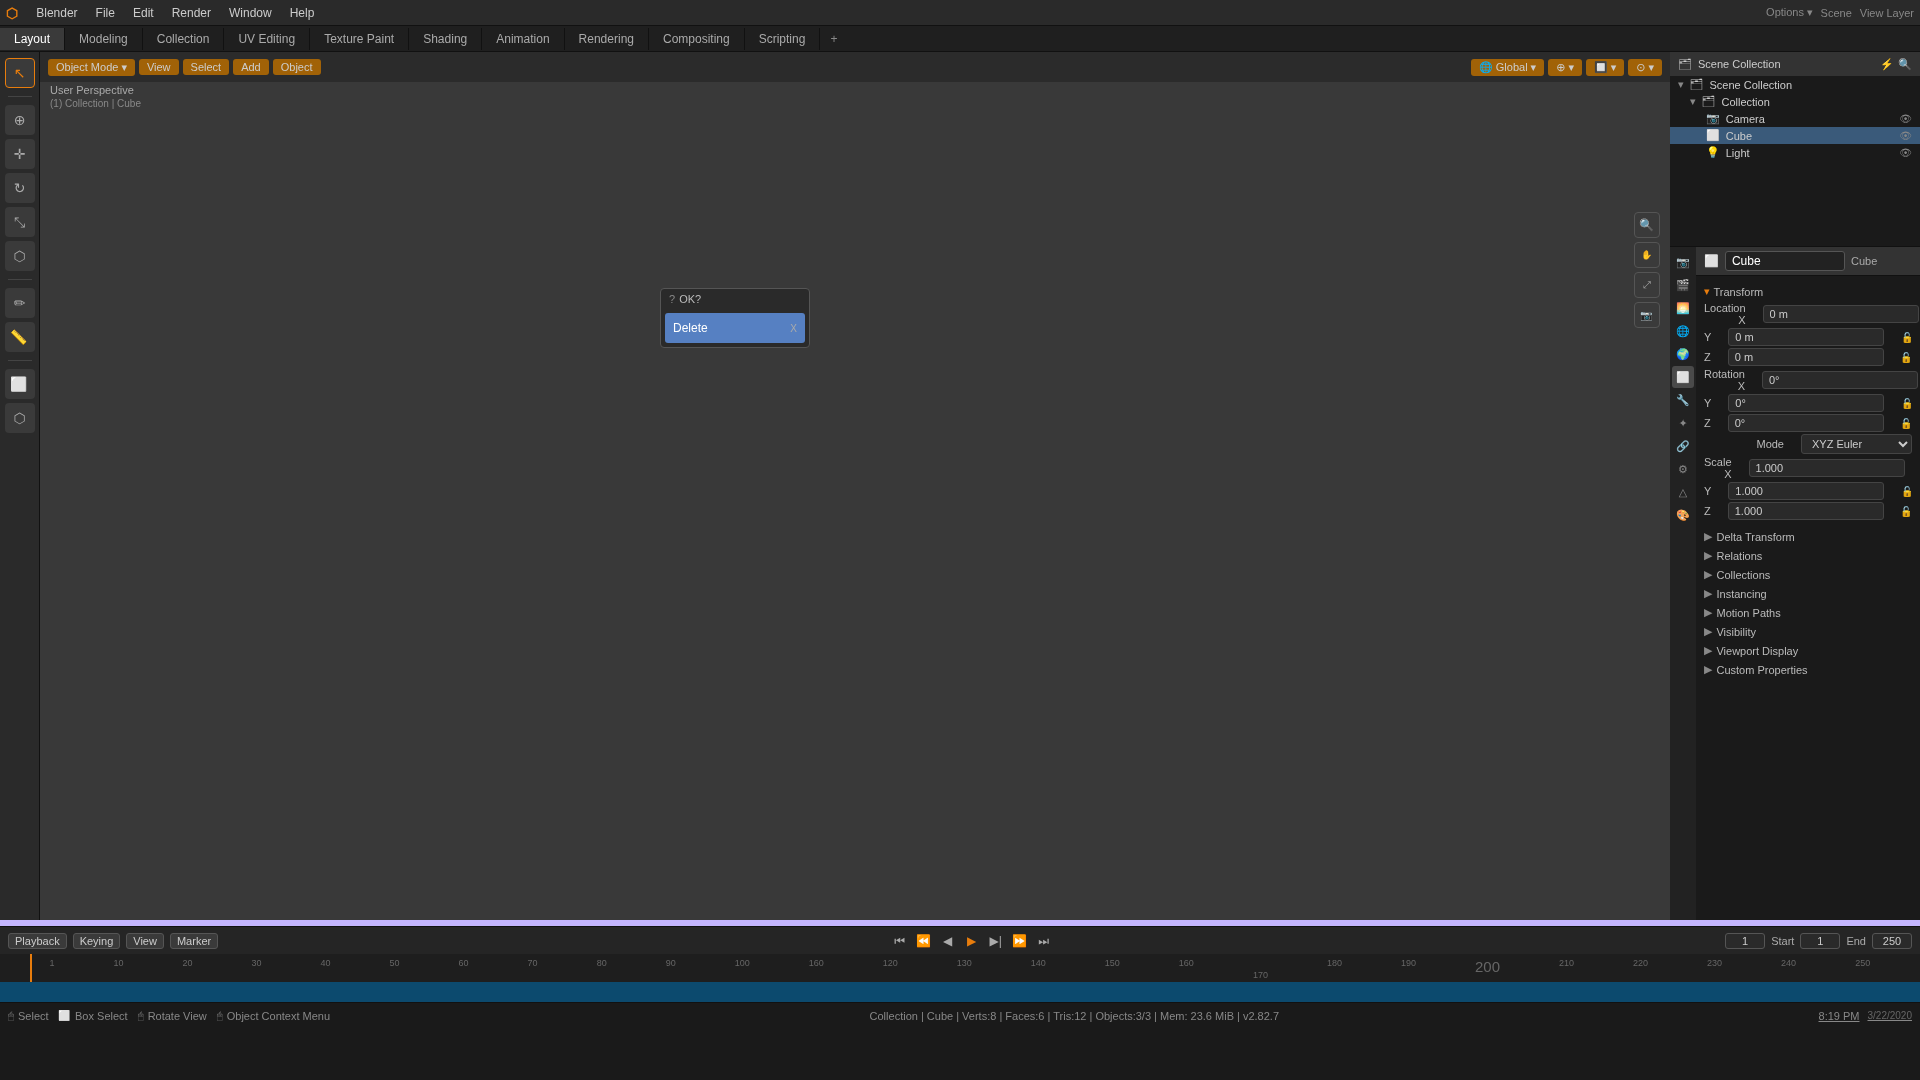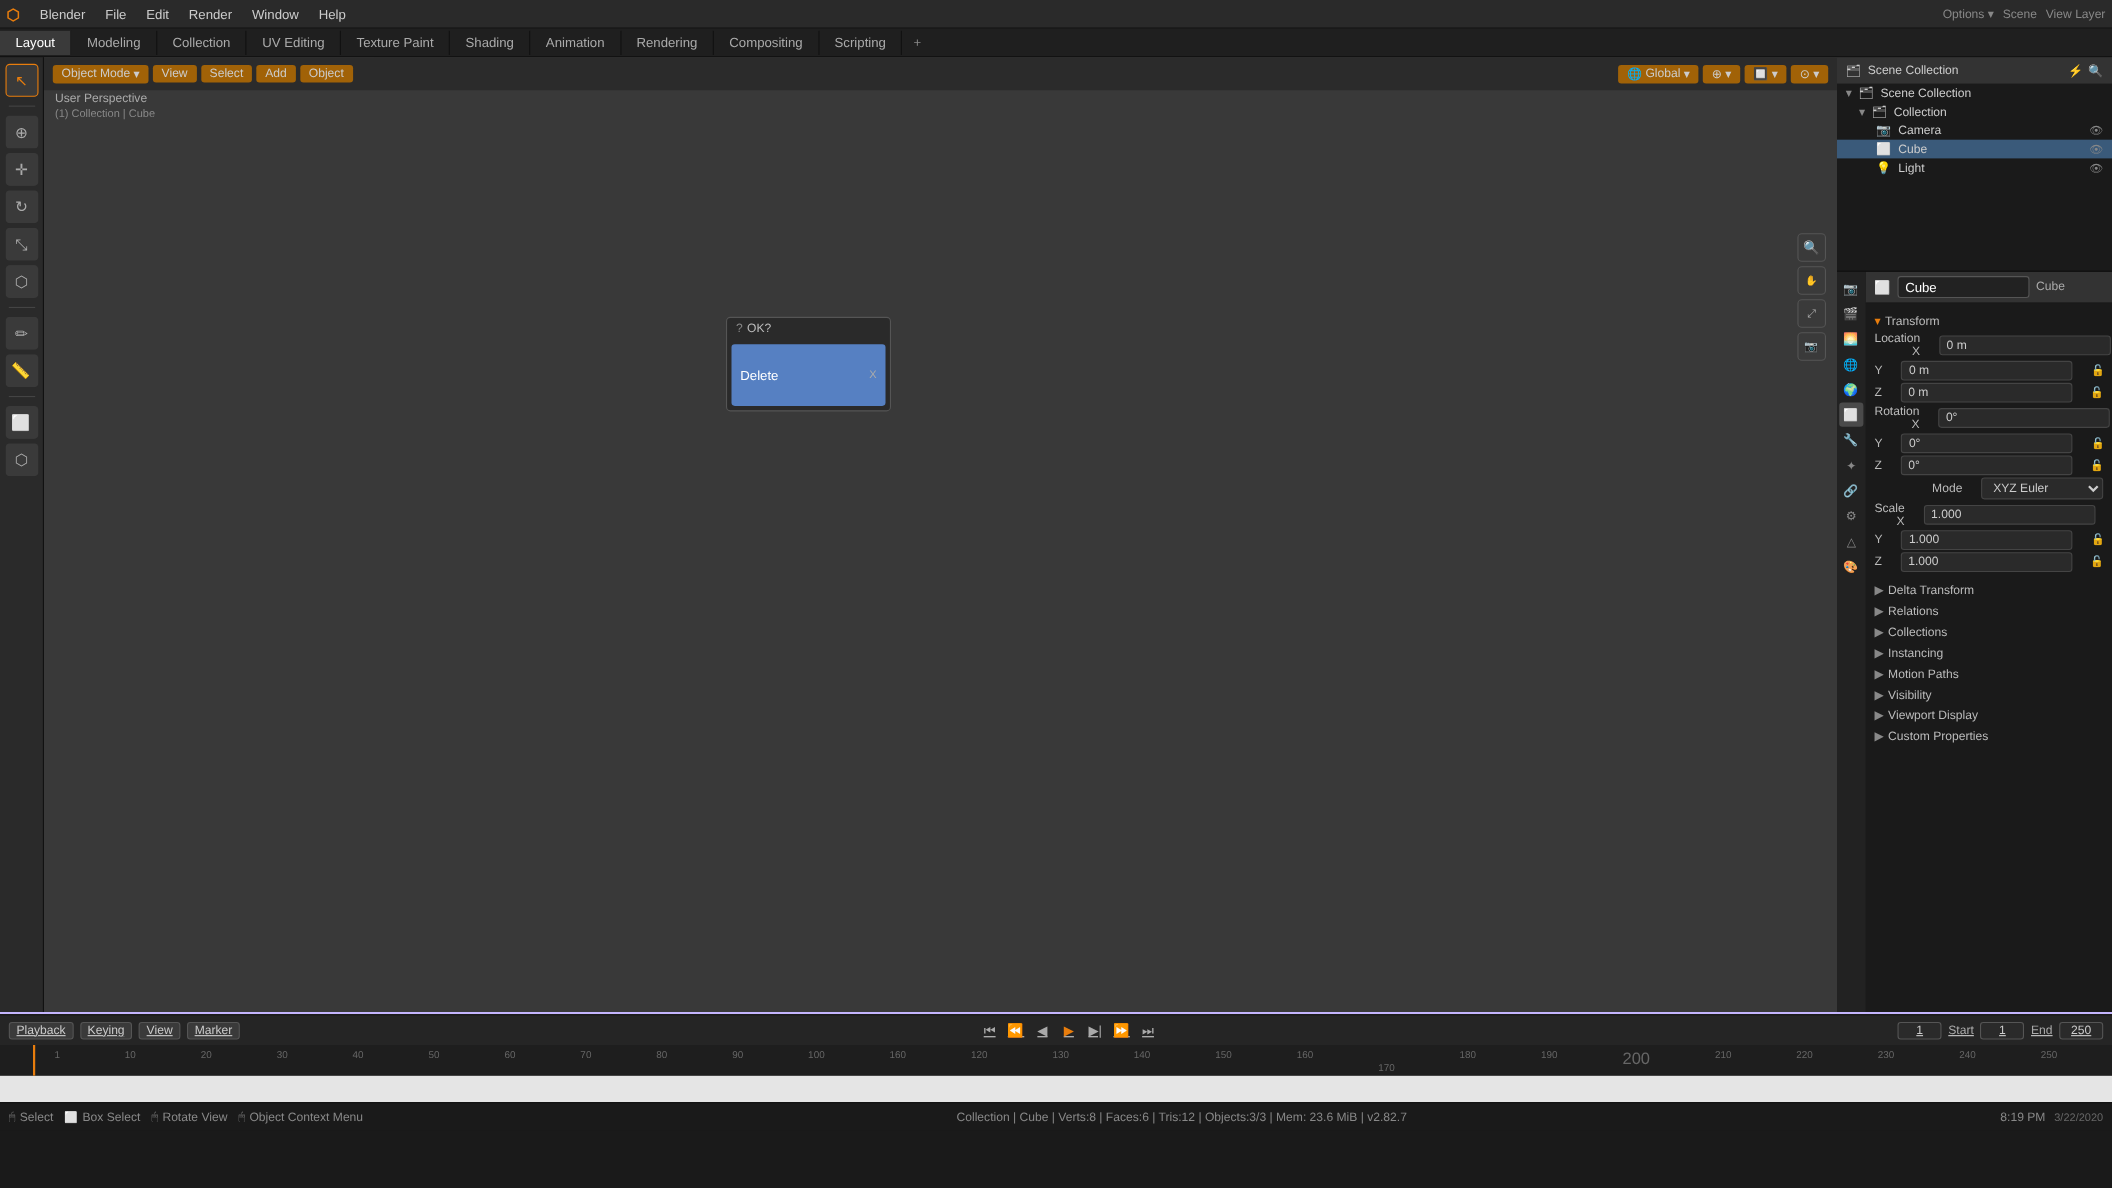--- a/index.html
+++ b/index.html
@@ -147,21 +147,21 @@
     .delete-dialog-header {
       padding: 4px 8px;
       font-size: 11px;
       color: #bbb;
       display: flex;
       align-items: center;
       gap: 4px;
     }
     .delete-dialog-btn {
       margin: 4px;
-      padding: 21px 8px;
+      padding: 8px 8px;
       background: #5680c2;
       border: none;
       border-radius: 3px;
       color: #fff;
       cursor: pointer;
       width: calc(100% - 8px);
       text-align: left;
       font-size: 12px;
       display: flex;
       align-items: center;
@@ -775,21 +775,21 @@
         </div>
         <div class="prop-collapse-row">
           <span style="color:#888;">▶</span>
           <span>Custom Properties</span>
         </div>
       </div>
     </div>
   </div>
 </div>
 
-<div style="height:82px;background:#e5e5e5;border-top:2px solid #c4b5fd;text-decoration:underline;">
+<div style="height:82px;background:#0c4a6e;border-top:6px solid #c4b5fd;">
 
   <div class="timeline-row1">
     <button class="tl-btn">Playback</button>
     <button class="tl-btn">Keying</button>
     <button class="tl-btn">View</button>
     <button class="tl-btn">Marker</button>
     <div style="margin-left:auto;display:flex;align-items:center;gap:6px;">
 
       <button class="tl-icon-btn">⏮</button>
       <button class="tl-icon-btn">⏪</button>
@@ -856,17 +856,17 @@
     <span>Rotate View</span>
   </div>
   <div class="status-item">
     <span style="font-size:10px;">🖱</span>
     <span>Object Context Menu</span>
   </div>
   <div class="status-right">
     <span>Collection | Cube | Verts:8 | Faces:6 | Tris:12 | Objects:3/3 | Mem: 23.6 MiB | v2.82.7</span>
   </div>
 
-  <div style="margin-left:auto;display:flex;align-items:flex-end;gap:8px;">
+  <div style="margin-left:auto;display:flex;align-items:flex-start;gap:8px;text-decoration:underline;">
     <span style="font-size:11px;color:#888;">8:19 PM</span>
     <span style="font-size:10px;color:#666;">3/22/2020</span>
   </div>
 </div>
 
 </body></html>

